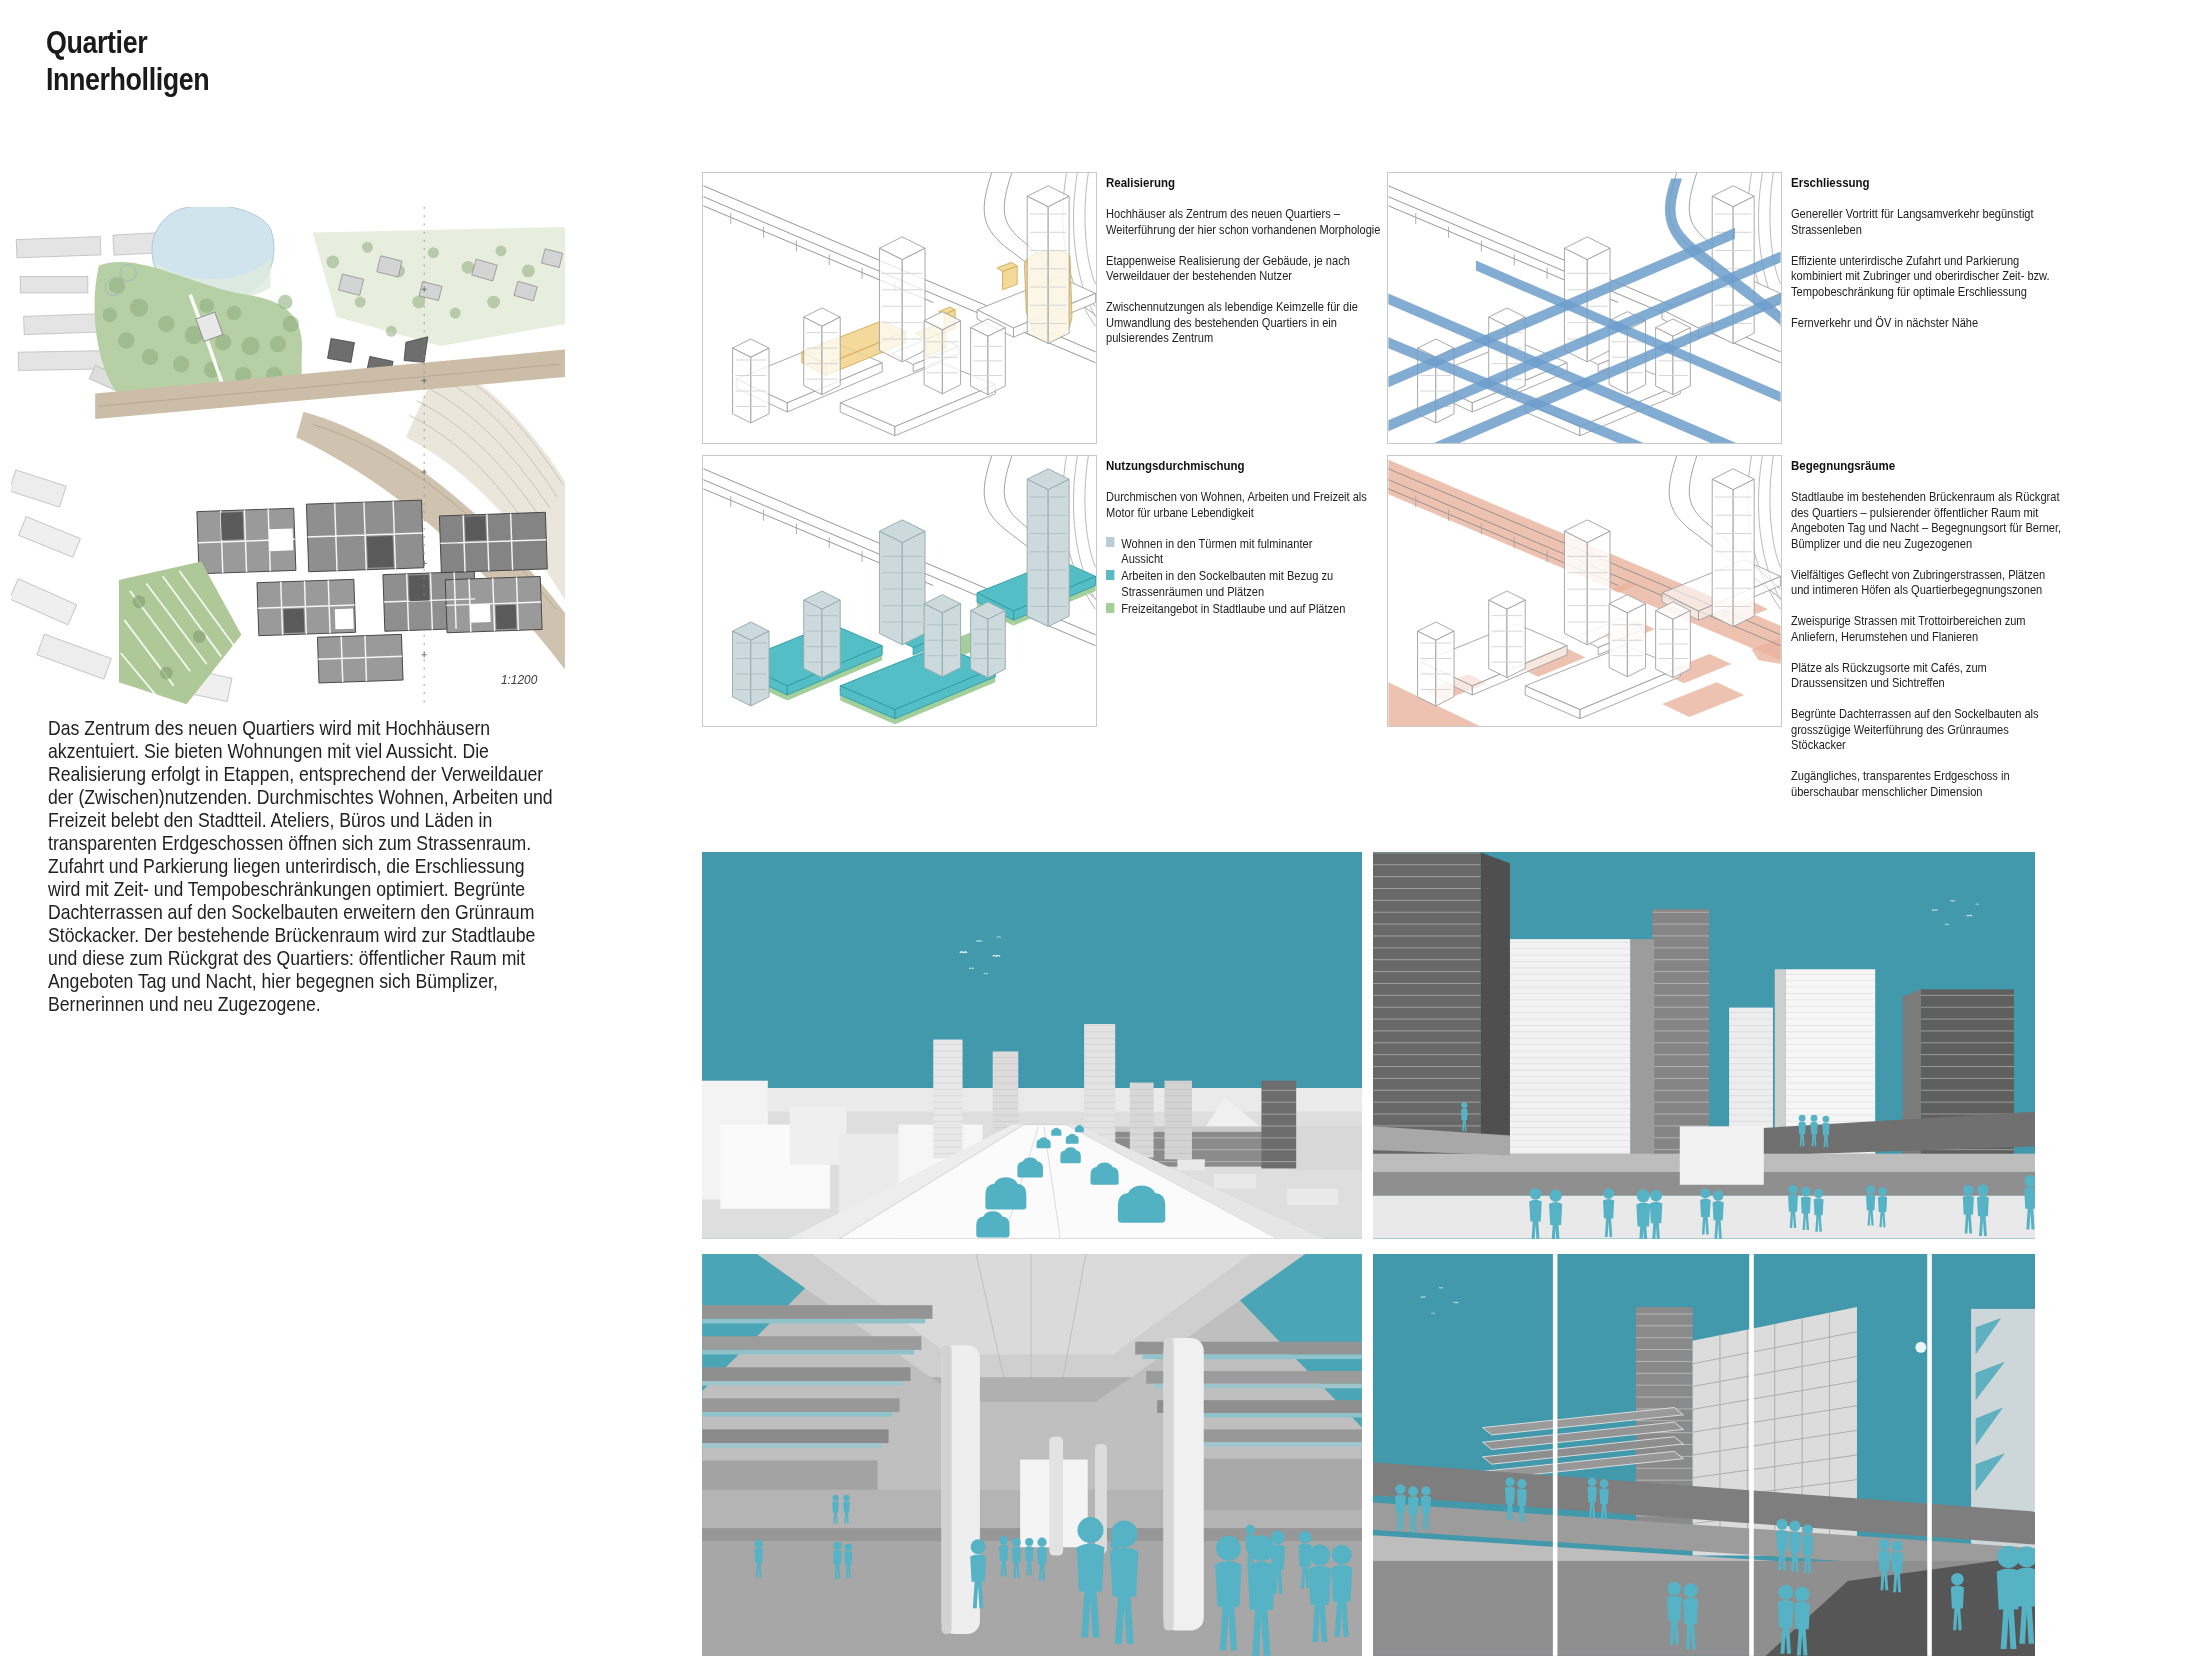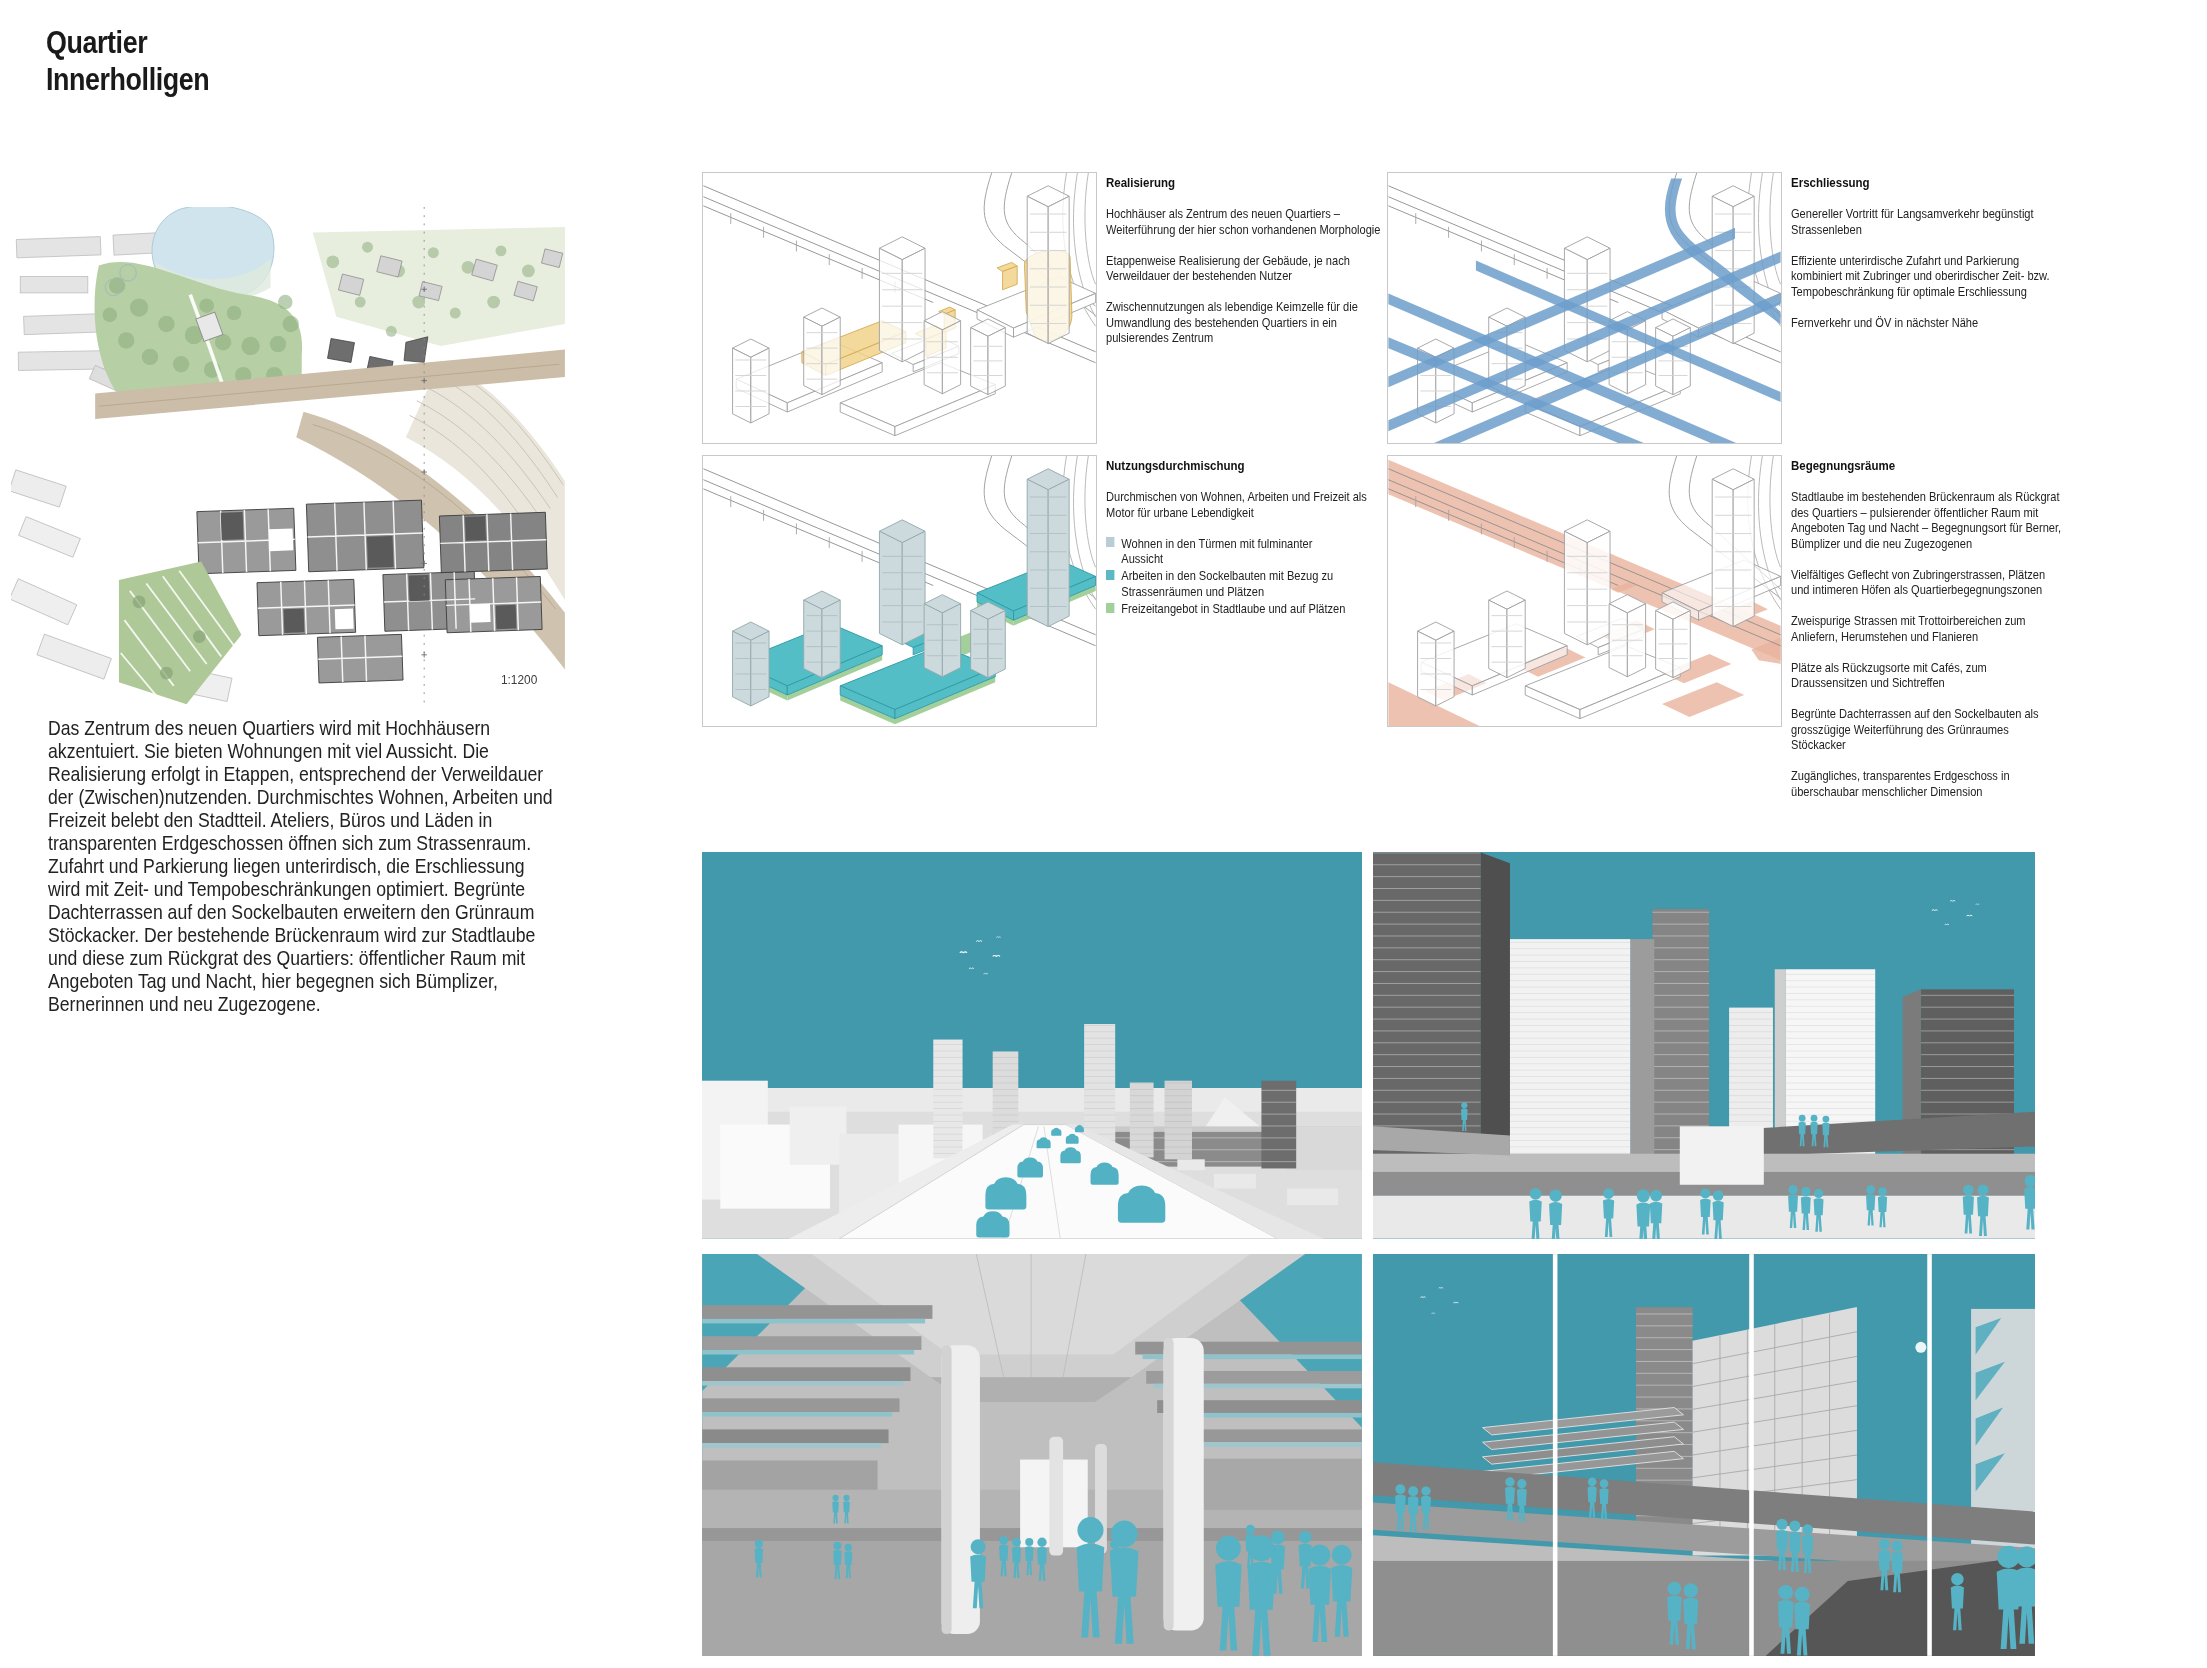--- a/index.html
+++ b/index.html
@@ -1,20 +1,20 @@
 <!DOCTYPE html>
 <html style="font-size:14.6px"><head>
 <meta charset="utf-8">
 <style>
   html,body{margin:0;padding:0;background:#ffffff;}
   body{width:2208px;height:1668px;position:relative;font-family:"Liberation Sans",sans-serif;color:#1d1d1b;overflow:hidden;}
   .abs{position:absolute;}
   .cond{transform:scaleX(.84);transform-origin:0 0;}
   .title{left:46px;top:24px;font-size:32px;line-height:37px;font-weight:bold;letter-spacing:-0.5px;color:#1a1a1a;}
-  .map-box{left:11px;top:207px;width:554px;height:499px;}
+  .map-box{left:11px;top:207px;width:554px;height:499px;font-style:italic;}
   .intro{left:48px;top:716px;width:610px;font-size:21px;line-height:23px;color:#222;}
   .dia{width:393px;height:270px;border:0.9px solid #c9c9c9;background:#fff;}
   .d1{left:702px;top:172px;} .d2{left:1387px;top:172px;}
   .d3{left:702px;top:455px;} .d4{left:1387px;top:455px;}
   .col{width:327px;font-size:13.2px;line-height:15.5px;color:#222;}
   .c1{left:1106px;top:175px;} .c2{left:1791px;top:175px;}
   .c3{left:1106px;top:458px;} .c4{left:1791px;top:458px;}
   .col h3{font-size:13.7px;line-height:15.5px;margin:0 0 15.5px 0;font-weight:bold;color:#111;}
   .col p{margin:0 0 15.5px 0;}
   .legend{margin-top:0;}

